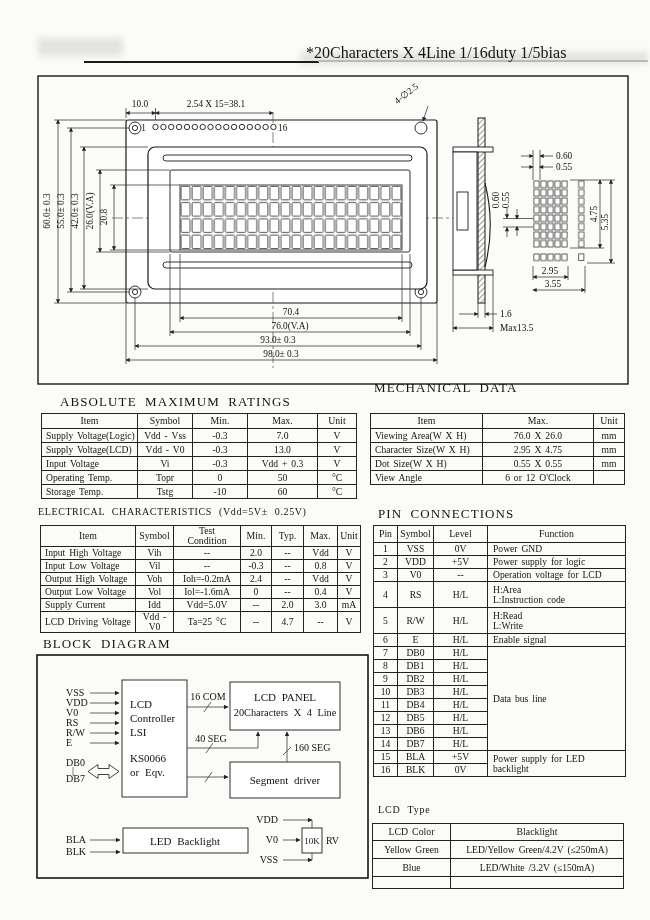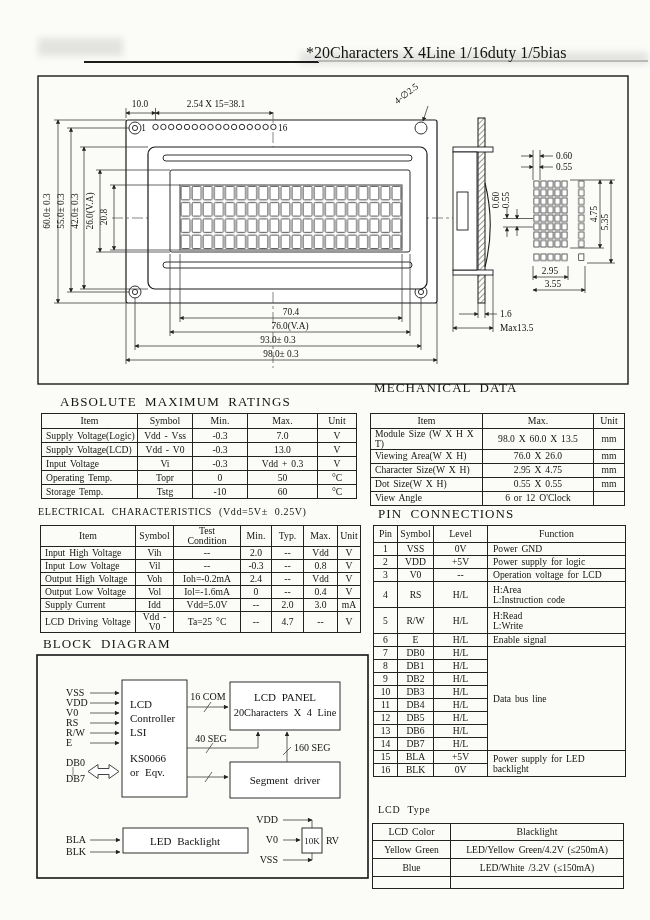--- a/index.html
+++ b/index.html
@@ -254,25 +254,20 @@
         <col style="width:111px">
         <col style="width:31px">
       </colgroup>
     <tbody>
         <tr class="hdr" style="height:15px">
       <td>Item</td>
           <td>Max.</td>
           <td>Unit</td>
         </tr>
     <tr style="height:14px">
-          <td class="item">Module  Size (W X H X T)</td>
-          <td>98.0 X 60.0 X 13.5</td>
-          <td>mm</td>
-        </tr>
-    <tr style="height:14px">
           <td class="item">Viewing  Area(W X H)</td>
           <td>76.0 X 26.0</td>
           <td>mm</td>
         </tr>
     <tr style="height:14px">
           <td class="item">Character  Size(W X H)</td>
           <td>2.95 X 4.75</td>
           <td>mm</td>
         </tr>
     <tr style="height:14px">

